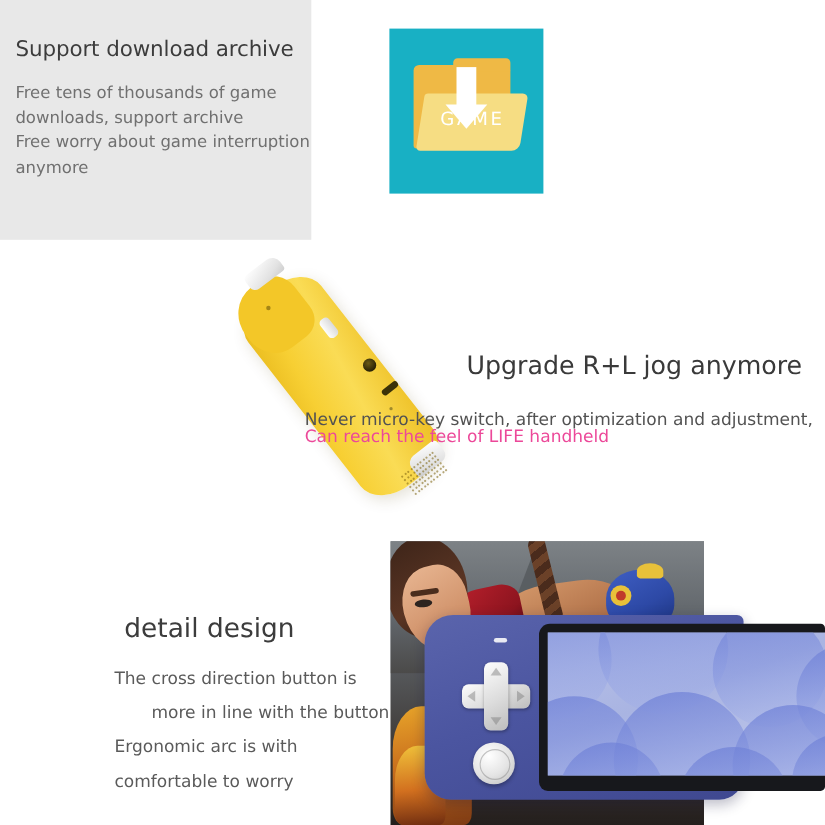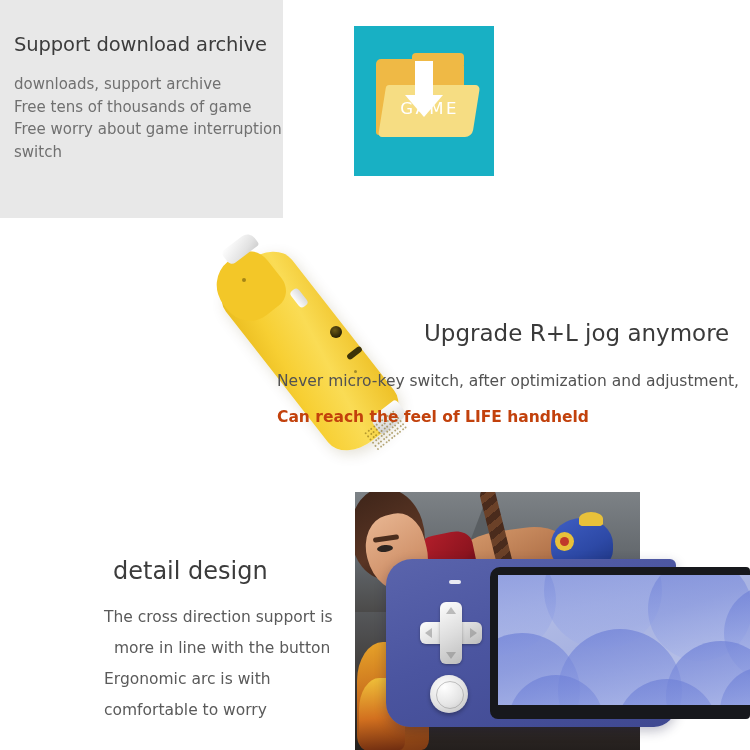--- a/index.html
+++ b/index.html
@@ -257,25 +257,24 @@
     position: absolute;
     left: 277px;
     top: 372px;
     font-size: 15.5px;
     color: #525252;
     white-space: nowrap;
   }
   .jog-line2 {
     position: absolute;
     left: 277px;
-    top: 408px;
+    top: 388px;
     font-size: 15.5px;
-    color: #c2410c;
+    color: #ec4899;
     white-space: nowrap;
-    font-weight: bold;
   }
 
   
   .detail-title {
     position: absolute;
     left: 113px;
     top: 557px;
     font-size: 24px;
     color: #3c3c3c;
     white-space: nowrap;
@@ -283,21 +282,21 @@
   .detail-body {
     position: absolute;
     left: 104px;
     top: 602px;
     width: 250px;
     font-size: 15.5px;
     line-height: 31px;
     color: #5a5a5a;
   }
   .detail-body div { white-space: nowrap; }
-  .detail-body .indent { padding-left: 10px; }
+  .detail-body .indent { padding-left: 10px; text-align: right; }
 
   
   .art-frame {
     position: absolute;
     left: 355px;
     top: 492px;
     width: 285px;
     height: 258px;
     overflow: hidden;
     background: linear-gradient(180deg,#6f7478 0%, #5d6166 38%, #3e3a37 72%, #241f1c 100%);
@@ -514,24 +513,24 @@
   }
 </style>
 </head>
 <body>
 
 <div class="stage">
 
   <div class="panel-archive">
     <div class="archive-title">Support download archive</div>
     <div class="archive-body">
+      <div>Free tens of thousands of game</div>
       <div>downloads, support archive</div>
-      <div>Free tens of thousands of game</div>
       <div>Free worry about game interruption</div>
-      <div> switch</div>
+      <div> anymore</div>
     </div>
   </div>
 
   <div class="icon-download">
     <div class="folder-wrap">
       <div class="folder-back"></div>
       <div class="dl-arrow"></div>
       <div class="folder-front">
         <div class="folder-label">GAME</div>
       </div>
@@ -617,21 +616,21 @@
         <i style="left: 35px; top: 20px;"></i>
       </div>
   </div>
 
   <div class="jog-title">Upgrade R+L jog anymore</div>
   <div class="jog-line1">Never micro-key switch, after optimization and adjustment,</div>
   <div class="jog-line2">Can reach the feel of LIFE handheld</div>
 
   <div class="detail-title">detail design</div>
   <div class="detail-body">
-    <div>The cross direction support is</div>
+    <div>The cross direction button is</div>
     <div class="indent"> more in line with the button</div>
     <div>Ergonomic arc is with</div>
     <div>comfortable to worry</div>
   </div>
 
   <div class="art-frame">
     <div class="art-sky"></div>
     <div class="art-spike"></div>
     <div class="art-torso"></div>
     <div class="art-braid"></div>

